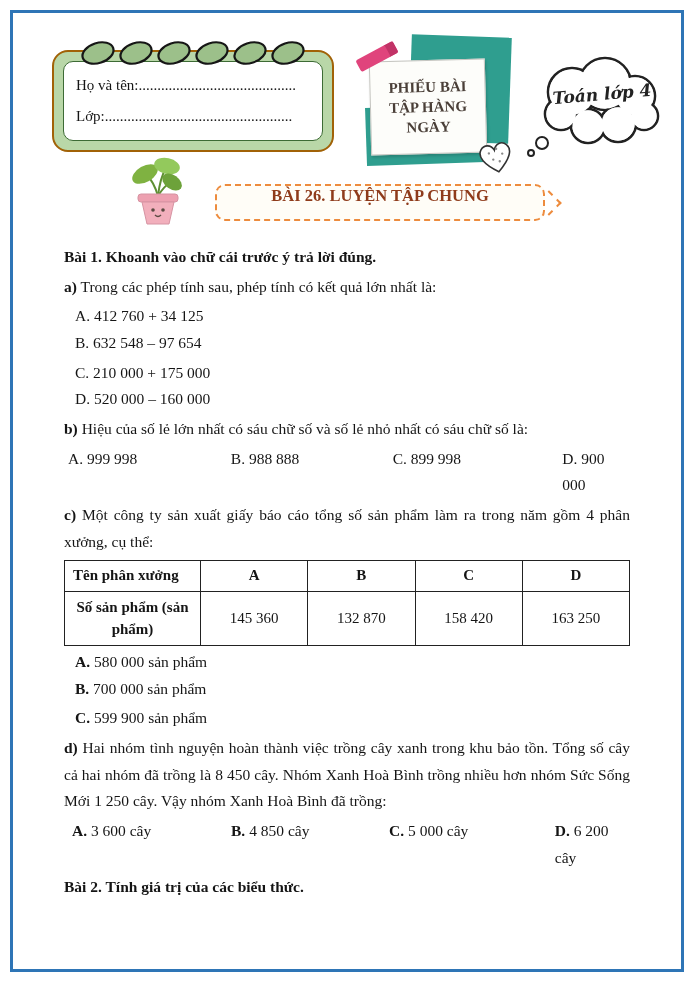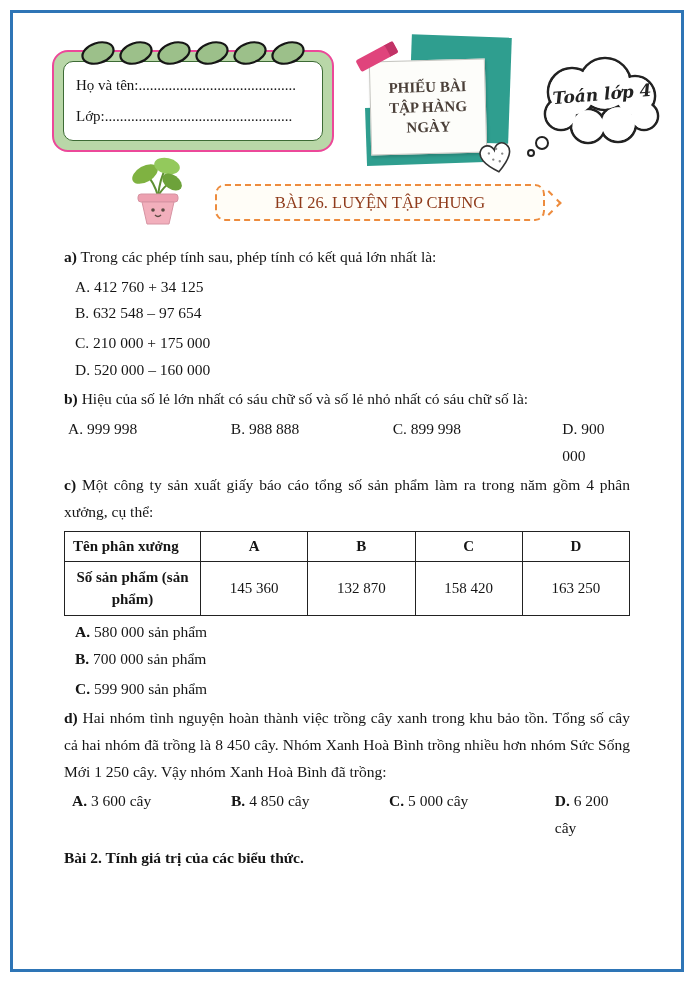--- a/index.html
+++ b/index.html
@@ -16,21 +16,21 @@
     position: absolute; inset: 10px;
     border: 3px solid #2e75b6;
     pointer-events: none;
   }
 
   
   .name-card {
     position: absolute; left: 52px; top: 50px;
     width: 282px; height: 102px;
     background: #b9d7a8;
-    border: 2px solid #ec4899;
+    border: 2px solid #a16207;
     border-radius: 16px;
     padding: 9px;
   }
   .loops { position: absolute; left: 22px; top: -19px; }
   .name-inner {
     width: 100%; height: 100%;
     background: #ffffff;
     border: 1.5px solid #3d6b35;
     border-radius: 10px;
     padding: 8px 12px;
@@ -81,22 +81,22 @@
   
   .plant { position: absolute; left: 118px; top: 152px; }
 
   
   .banner {
     position: absolute; left: 215px; top: 184px;
     width: 330px; height: 37px;
     border: 2.5px dashed #ed8b3d;
     border-radius: 10px;
     background: #fffdf7;
-    display: flex; align-items: center; justify-content: center;
-    font-weight: normal; font-size: 16.5px;
+    display: flex; justify-content: center;
+    font-weight: bold; font-size: 16.5px;
     color: #8f3b1b;
   }
   .banner-arrow {
     position: absolute; right: -15px; top: 8px;
     width: 18px; height: 18px;
     border-top: 2.5px dashed #ed8b3d;
     border-right: 2.5px dashed #ed8b3d;
     transform: rotate(45deg);
   }
 
@@ -214,20 +214,21 @@
     <path d="M37 63 Q40 66 43 63" stroke="#5b4a42" fill="none" stroke-width="1.4"></path>
   </svg>
 
   <div class="banner">
     <span>BÀI 26. LUYỆN TẬP CHUNG</span>
     <span class="banner-arrow"></span>
   </div>
 
   <div class="content">
 
+    <p class="bold">Bài 1. Khoanh vào chữ cái trước ý trả lời đúng.</p>
 
     <p>
       <span class="lbl">a)</span>
       <span>Trong các phép tính sau, phép tính có kết quả lớn nhất là:</span>
     </p>
     <div class="opt2">
       <span class="o"><span class="letter">A.</span> <span>412 760 + 34 125</span></span>
       <span class="o"><span class="letter">B.</span> <span>632 548 – 97 654</span></span>
     </div>
     <div class="opt2">

